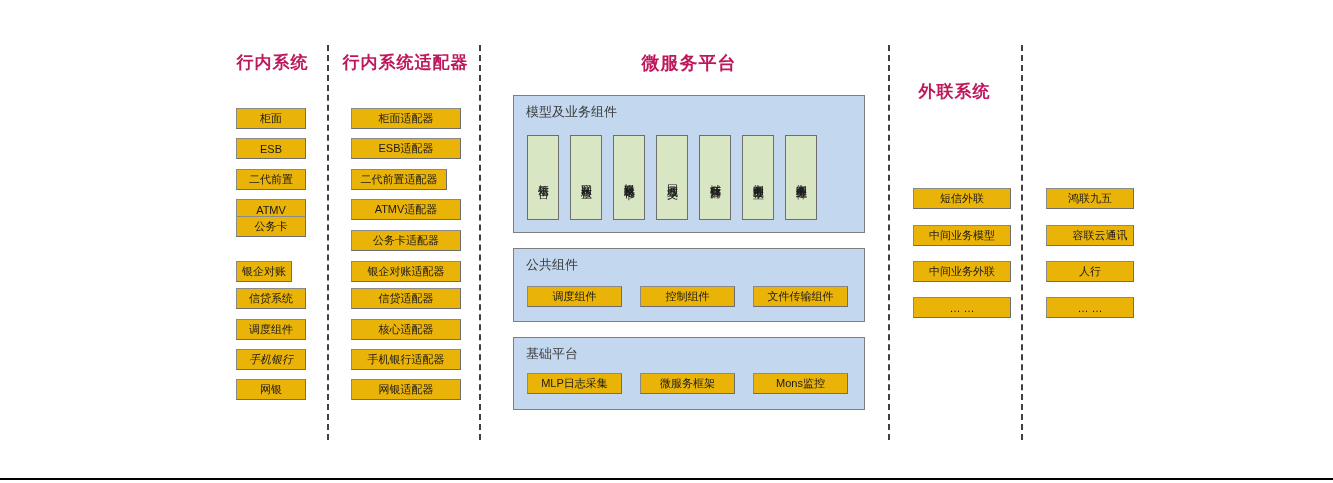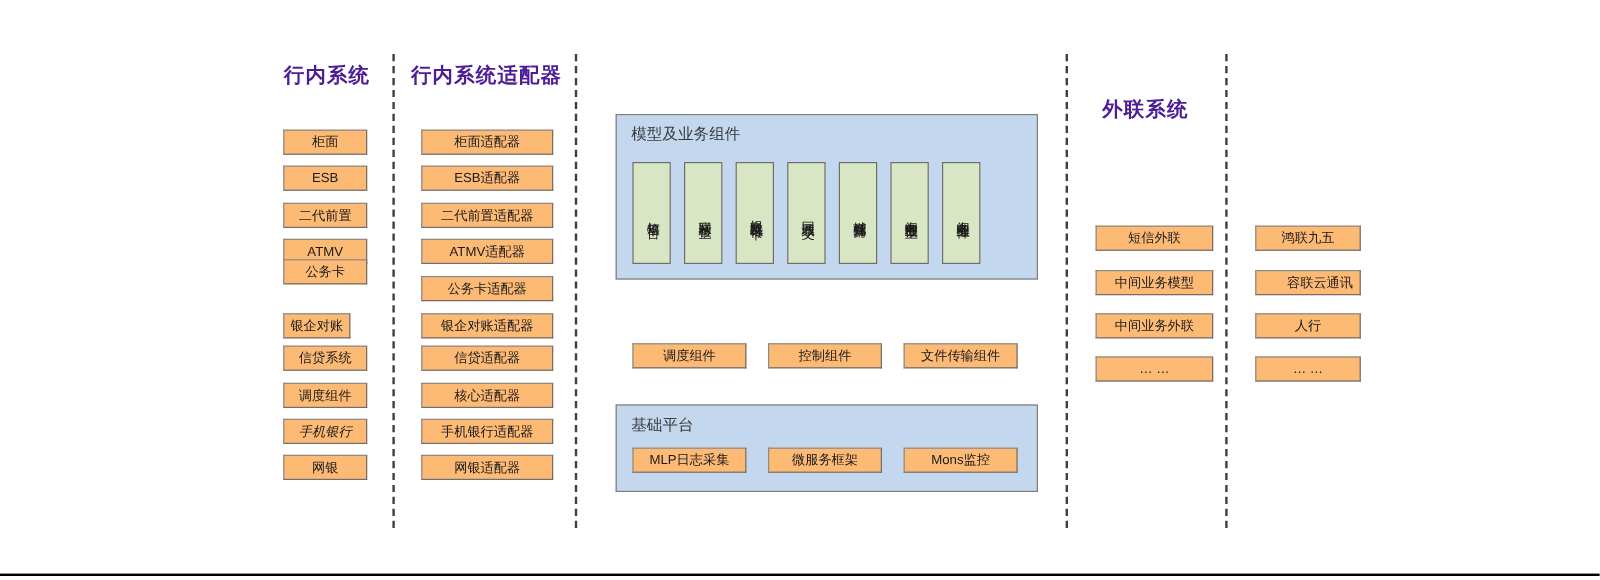--- a/index.html
+++ b/index.html
@@ -12,28 +12,28 @@
 
   
   .vsep{
     position:absolute;top:45px;height:395px;width:0;
     border-left:2px dashed #3f3f3f;
   }
 
   
   .col-head{
     position:absolute;text-align:center;
-    font-size:17px;font-weight:bold;color:#4c1d95;
+    font-size:17px;font-weight:bold;color:#be185d;
     letter-spacing:1px;white-space:nowrap;
   }
 
   
   .gbox{
     position:absolute;box-sizing:border-box;
-    background:#fdba74;border:1px solid #8a8a8a;
+    background:#eab308;border:1px solid #8a8a8a;
     border-right-color:#6e6e6e;border-bottom-color:#6e6e6e;
     display:flex;align-items:center;justify-content:center;
     font-size:11px;color:#1a1a1a;white-space:nowrap;
   }
 
   
   .panel{
     position:absolute;box-sizing:border-box;
     background:#c3d7ee;border:1px solid #7e7e7e;
   }
@@ -76,41 +76,45 @@
   <div class="gbox" style="left:236px;top:261px;width:56px;height:21px;">银企对账</div>
   <div class="gbox" style="left:236px;top:288px;width:70px;height:21px;">信贷系统</div>
   <div class="gbox" style="left:236px;top:319px;width:70px;height:21px;">调度组件</div>
   <div class="gbox" style="left:236px;top:349px;width:70px;height:21px;font-style:italic;">手机银行</div>
   <div class="gbox" style="left:236px;top:379px;width:70px;height:21px;">网银</div>
 
   <div class="col-head" style="left:333px;top:51px;width:145px;">行内系统适配器</div>
 
   <div class="gbox" style="left:351px;top:108px;width:110px;height:21px;">柜面适配器</div>
   <div class="gbox" style="left:351px;top:138px;width:110px;height:21px;">ESB适配器</div>
-  <div class="gbox" style="left:351px;top:169px;width:110px;height:21px;">二代前置适配器</div>
+  <div class="gbox" style="left:351px;top:169px;width:96px;height:21px;">二代前置适配器</div>
   <div class="gbox" style="left:351px;top:199px;width:110px;height:21px;">ATMV适配器</div>
   <div class="gbox" style="left:351px;top:230px;width:110px;height:21px;">公务卡适配器</div>
   <div class="gbox" style="left:351px;top:261px;width:110px;height:21px;">银企对账适配器</div>
   <div class="gbox" style="left:351px;top:288px;width:110px;height:21px;">信贷适配器</div>
   <div class="gbox" style="left:351px;top:319px;width:110px;height:21px;">核心适配器</div>
   <div class="gbox" style="left:351px;top:349px;width:110px;height:21px;">手机银行适配器</div>
   <div class="gbox" style="left:351px;top:379px;width:110px;height:21px;">网银适配器</div>
 
+  <div class="col-head" style="left:513px;top:51px;width:352px;font-size:18px;">微服务平台</div>
 
   <div class="panel" style="left:513px;top:95px;width:352px;height:138px;">
     <div class="panel-title">模型及业务组件</div>
   </div>
   <div class="vbox" style="left:527px;top:135px;width:32px;height:85px;">短信平台</div>
   <div class="vbox" style="left:570px;top:135px;width:32px;height:85px;">联网核查</div>
   <div class="vbox" style="left:613px;top:135px;width:32px;height:85px;">银联及银行卡</div>
   <div class="vbox" style="left:656px;top:135px;width:32px;height:85px;">同城票交</div>
   <div class="vbox" style="left:699px;top:135px;width:32px;height:85px;">城商行清算</div>
   <div class="vbox" style="left:742px;top:135px;width:32px;height:85px;">中间业务模型</div>
   <div class="vbox" style="left:785px;top:135px;width:32px;height:85px;">中间业务组件</div>
 
+  <div class="panel" style="left:513px;top:248px;width:352px;height:74px;">
+    <div class="panel-title">公共组件</div>
+  </div>
   <div class="gbox" style="left:527px;top:286px;width:95px;height:21px;">调度组件</div>
   <div class="gbox" style="left:640px;top:286px;width:95px;height:21px;">控制组件</div>
   <div class="gbox" style="left:753px;top:286px;width:95px;height:21px;">文件传输组件</div>
 
   <div class="panel" style="left:513px;top:337px;width:352px;height:73px;">
     <div class="panel-title">基础平台</div>
   </div>
   <div class="gbox" style="left:527px;top:373px;width:95px;height:21px;">MLP日志采集</div>
   <div class="gbox" style="left:640px;top:373px;width:95px;height:21px;">微服务框架</div>
   <div class="gbox" style="left:753px;top:373px;width:95px;height:21px;">Mons监控</div>

